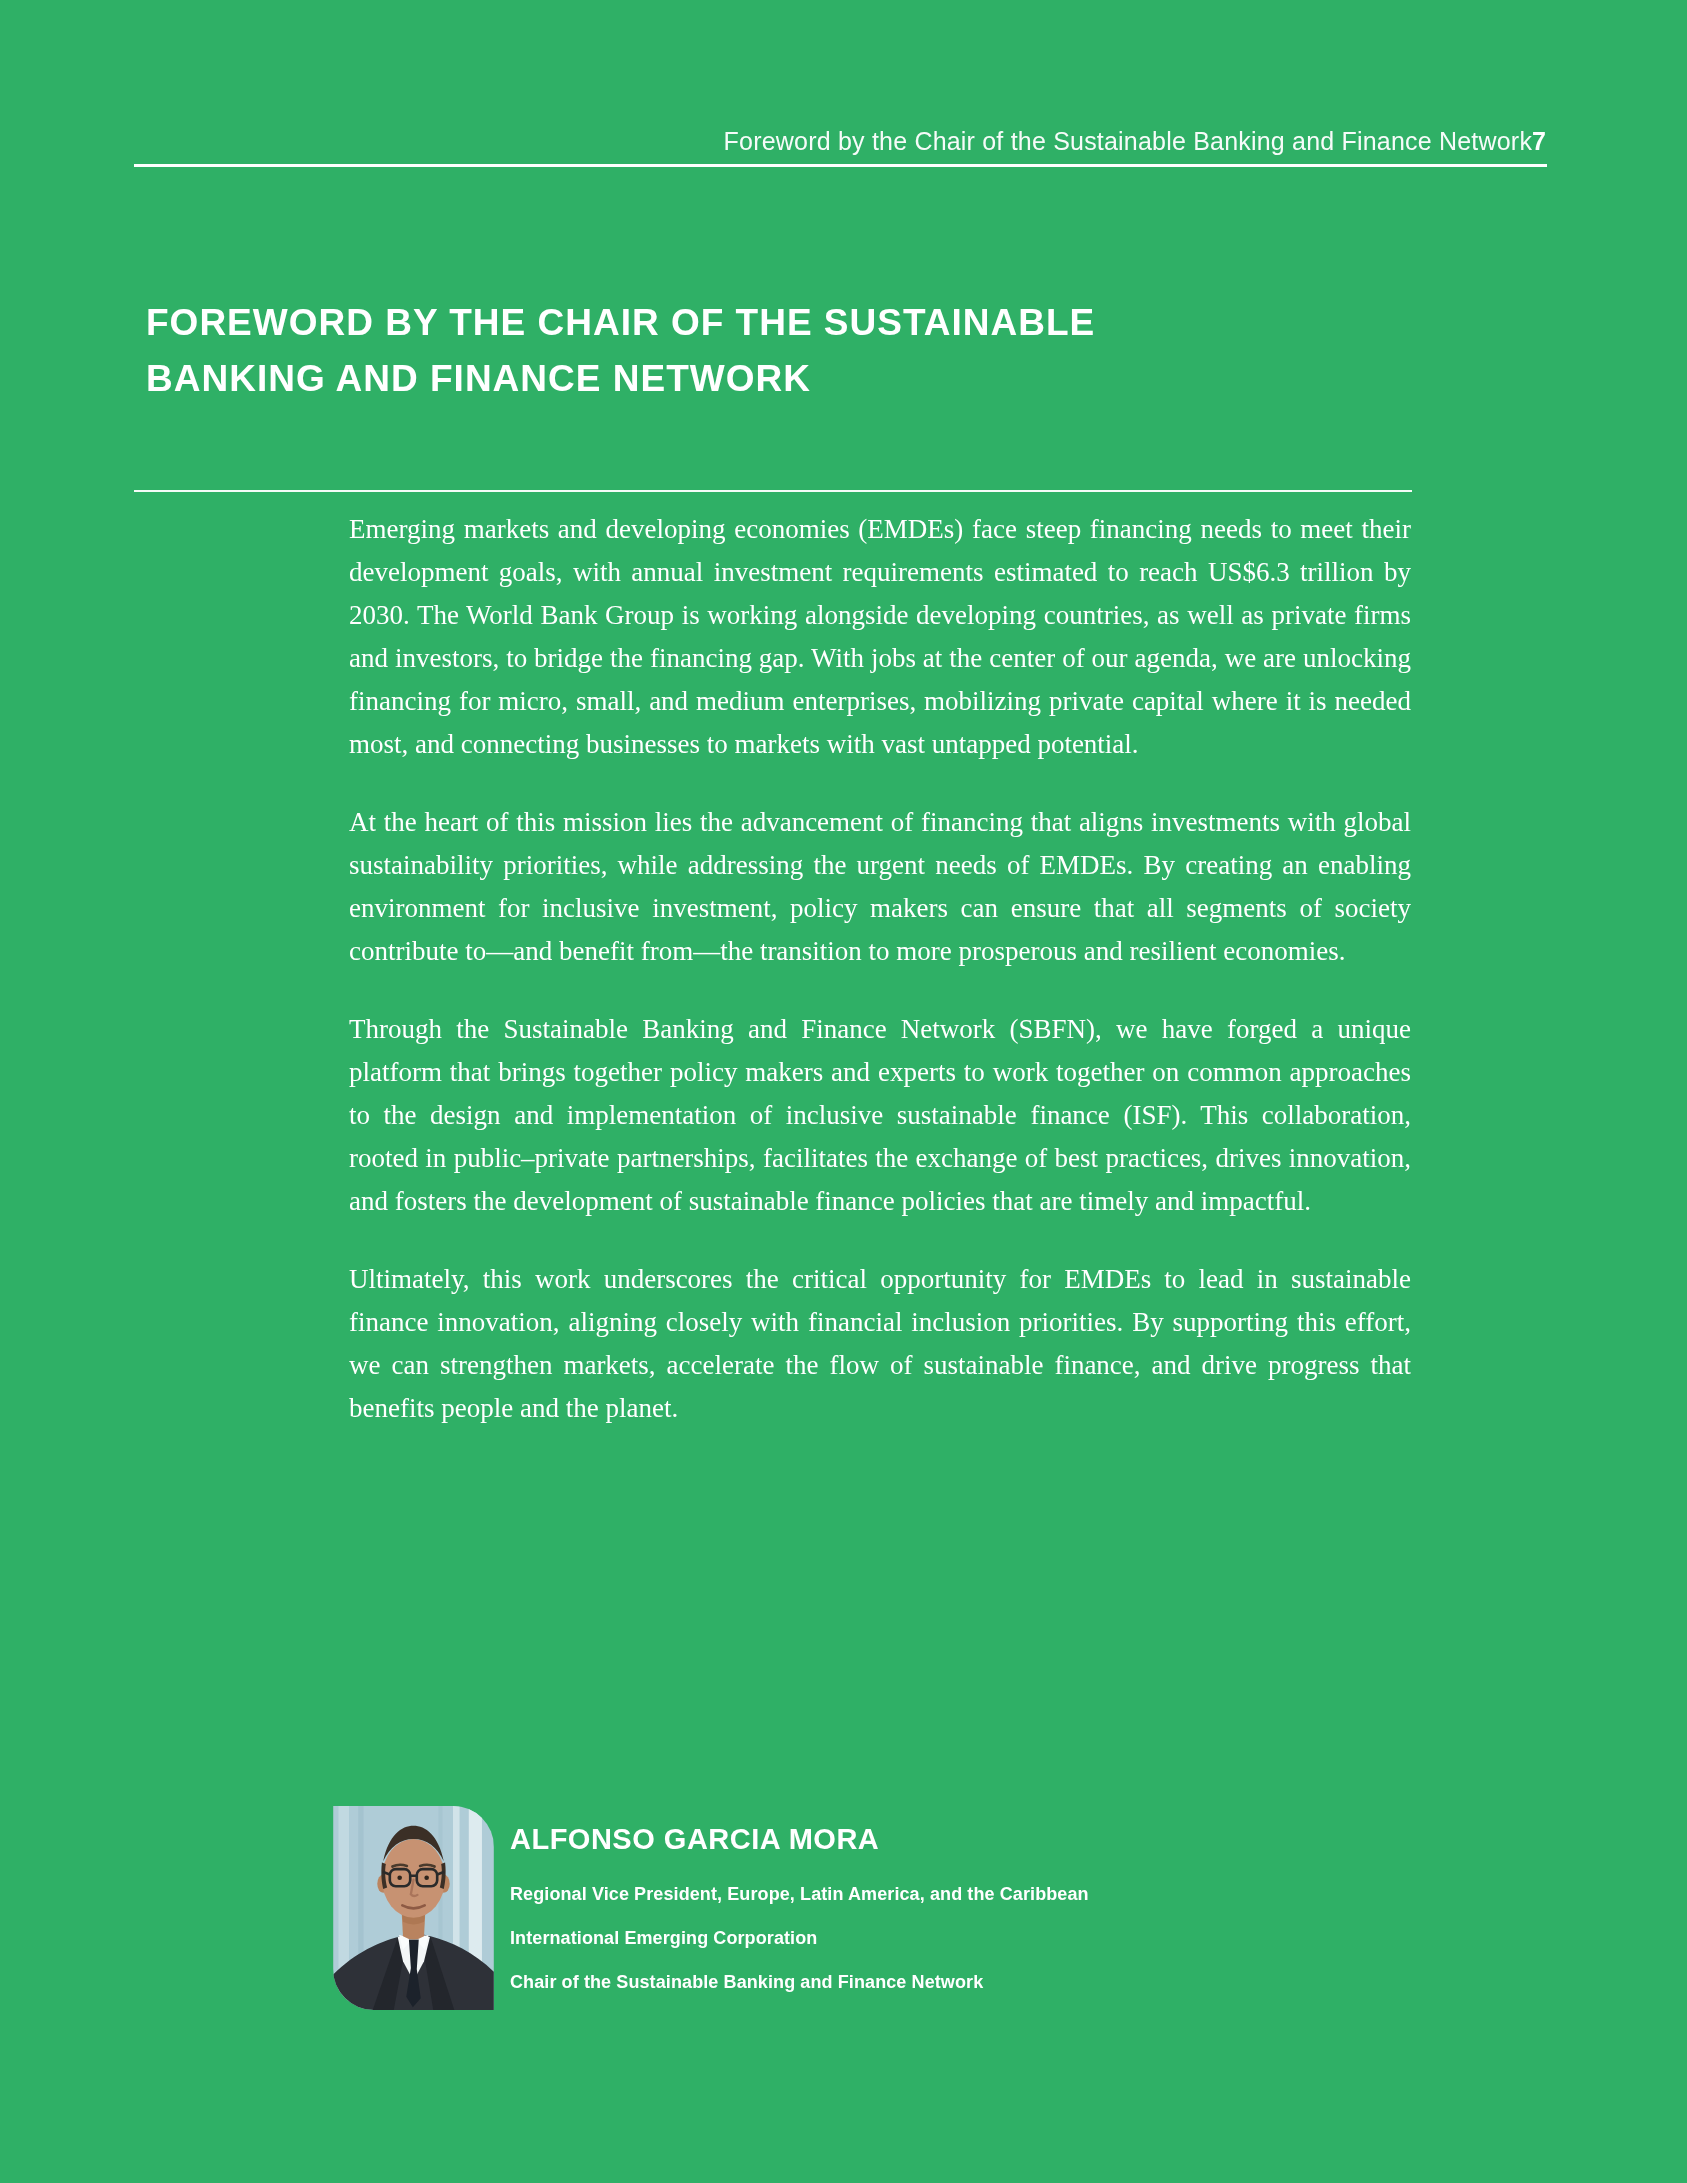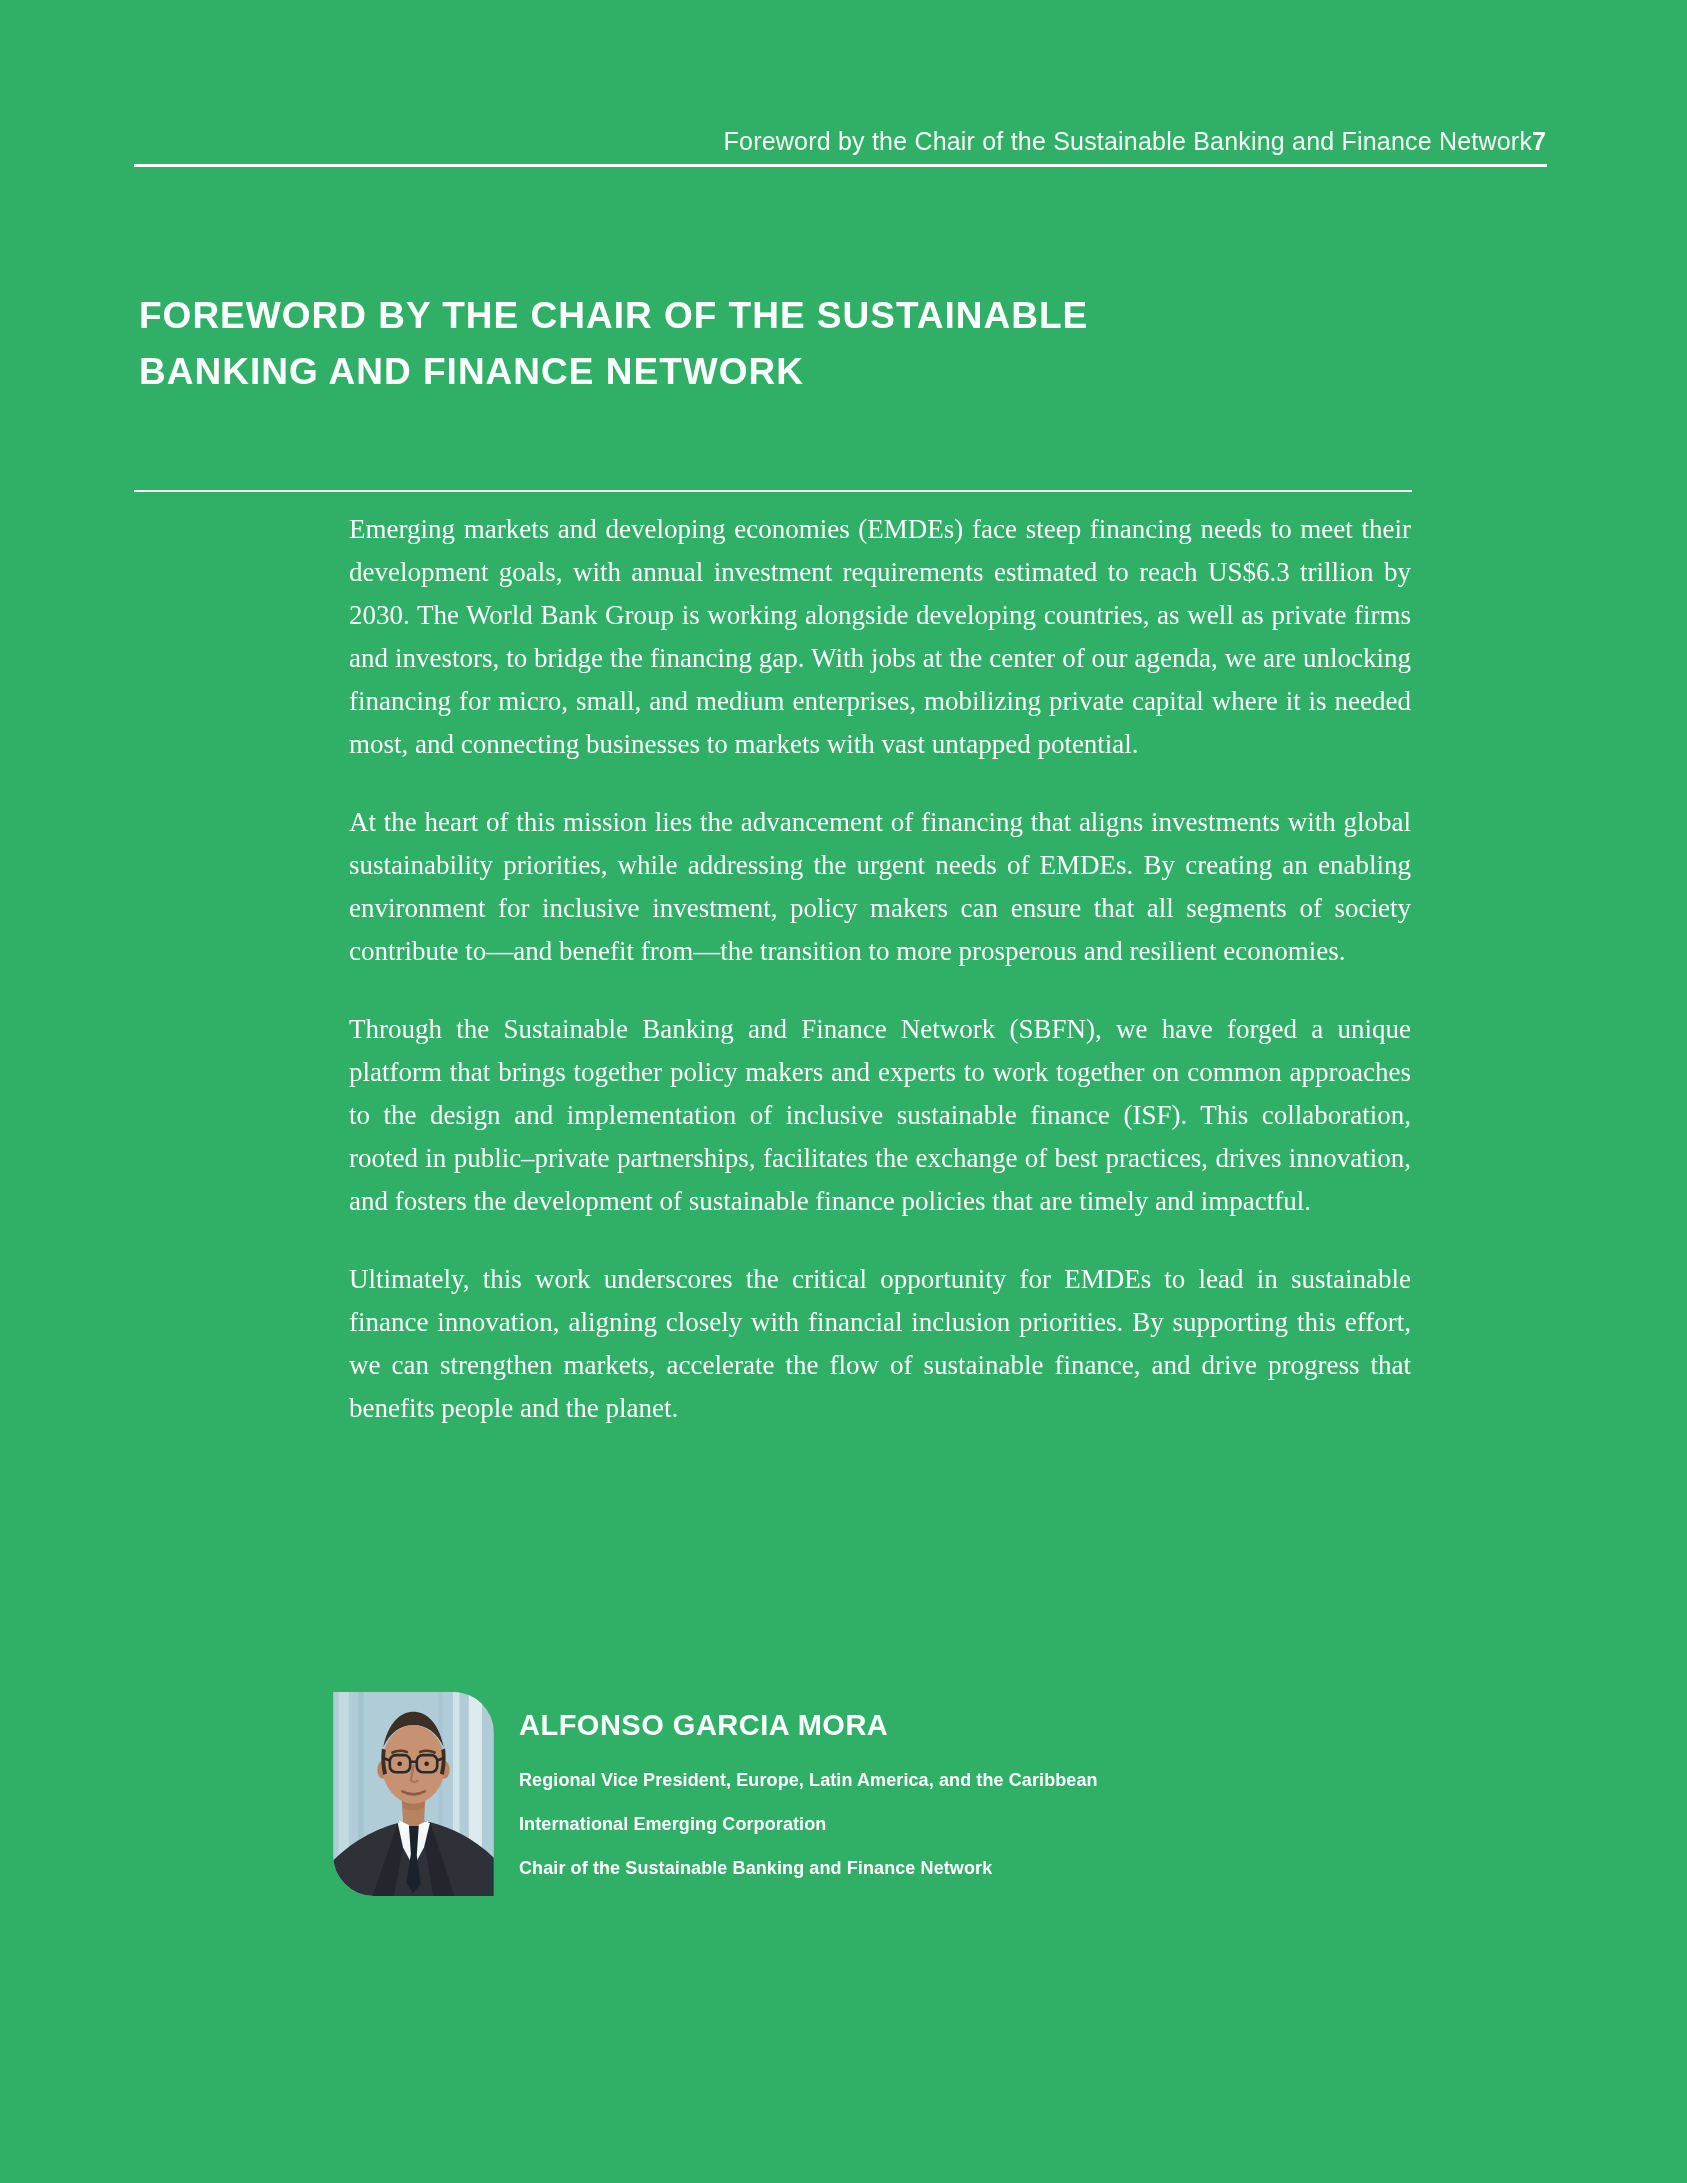--- a/index.html
+++ b/index.html
@@ -52,21 +52,21 @@
     left: 134px;
     width: 1278px;
     top: 490px;
     height: 2px;
     opacity: 0.95;
   }
   .title {
     position: absolute;
     left: 134px;
     top: 283px;
-    margin: 5px;
+    margin: 12px;
     font-size: 37px;
     font-weight: 600;
     letter-spacing: 1px;
     line-height: 56px;
     color: #ffffff;
   }
   .body-text {
     position: absolute;
     left: 333px;
     top: 508px;
@@ -76,23 +76,23 @@
     line-height: 43px;
     text-align: justify;
     color: #ffffff;
   }
   .body-text p {
     margin: 0 0 35px 16px;
   }
   .signature {
     position: absolute;
     left: 333px;
-    top: 1692px;
+    top: 1806px;
     display: flex;
-    gap: 25px;
+    gap: 16px;
   }
   .photo-frame {
     width: 161px;
     height: 204px;
     border-radius: 0 41px 0 41px;
     overflow: hidden;
     flex: 0 0 auto;
   }
   .photo-frame svg {
     display: block;

